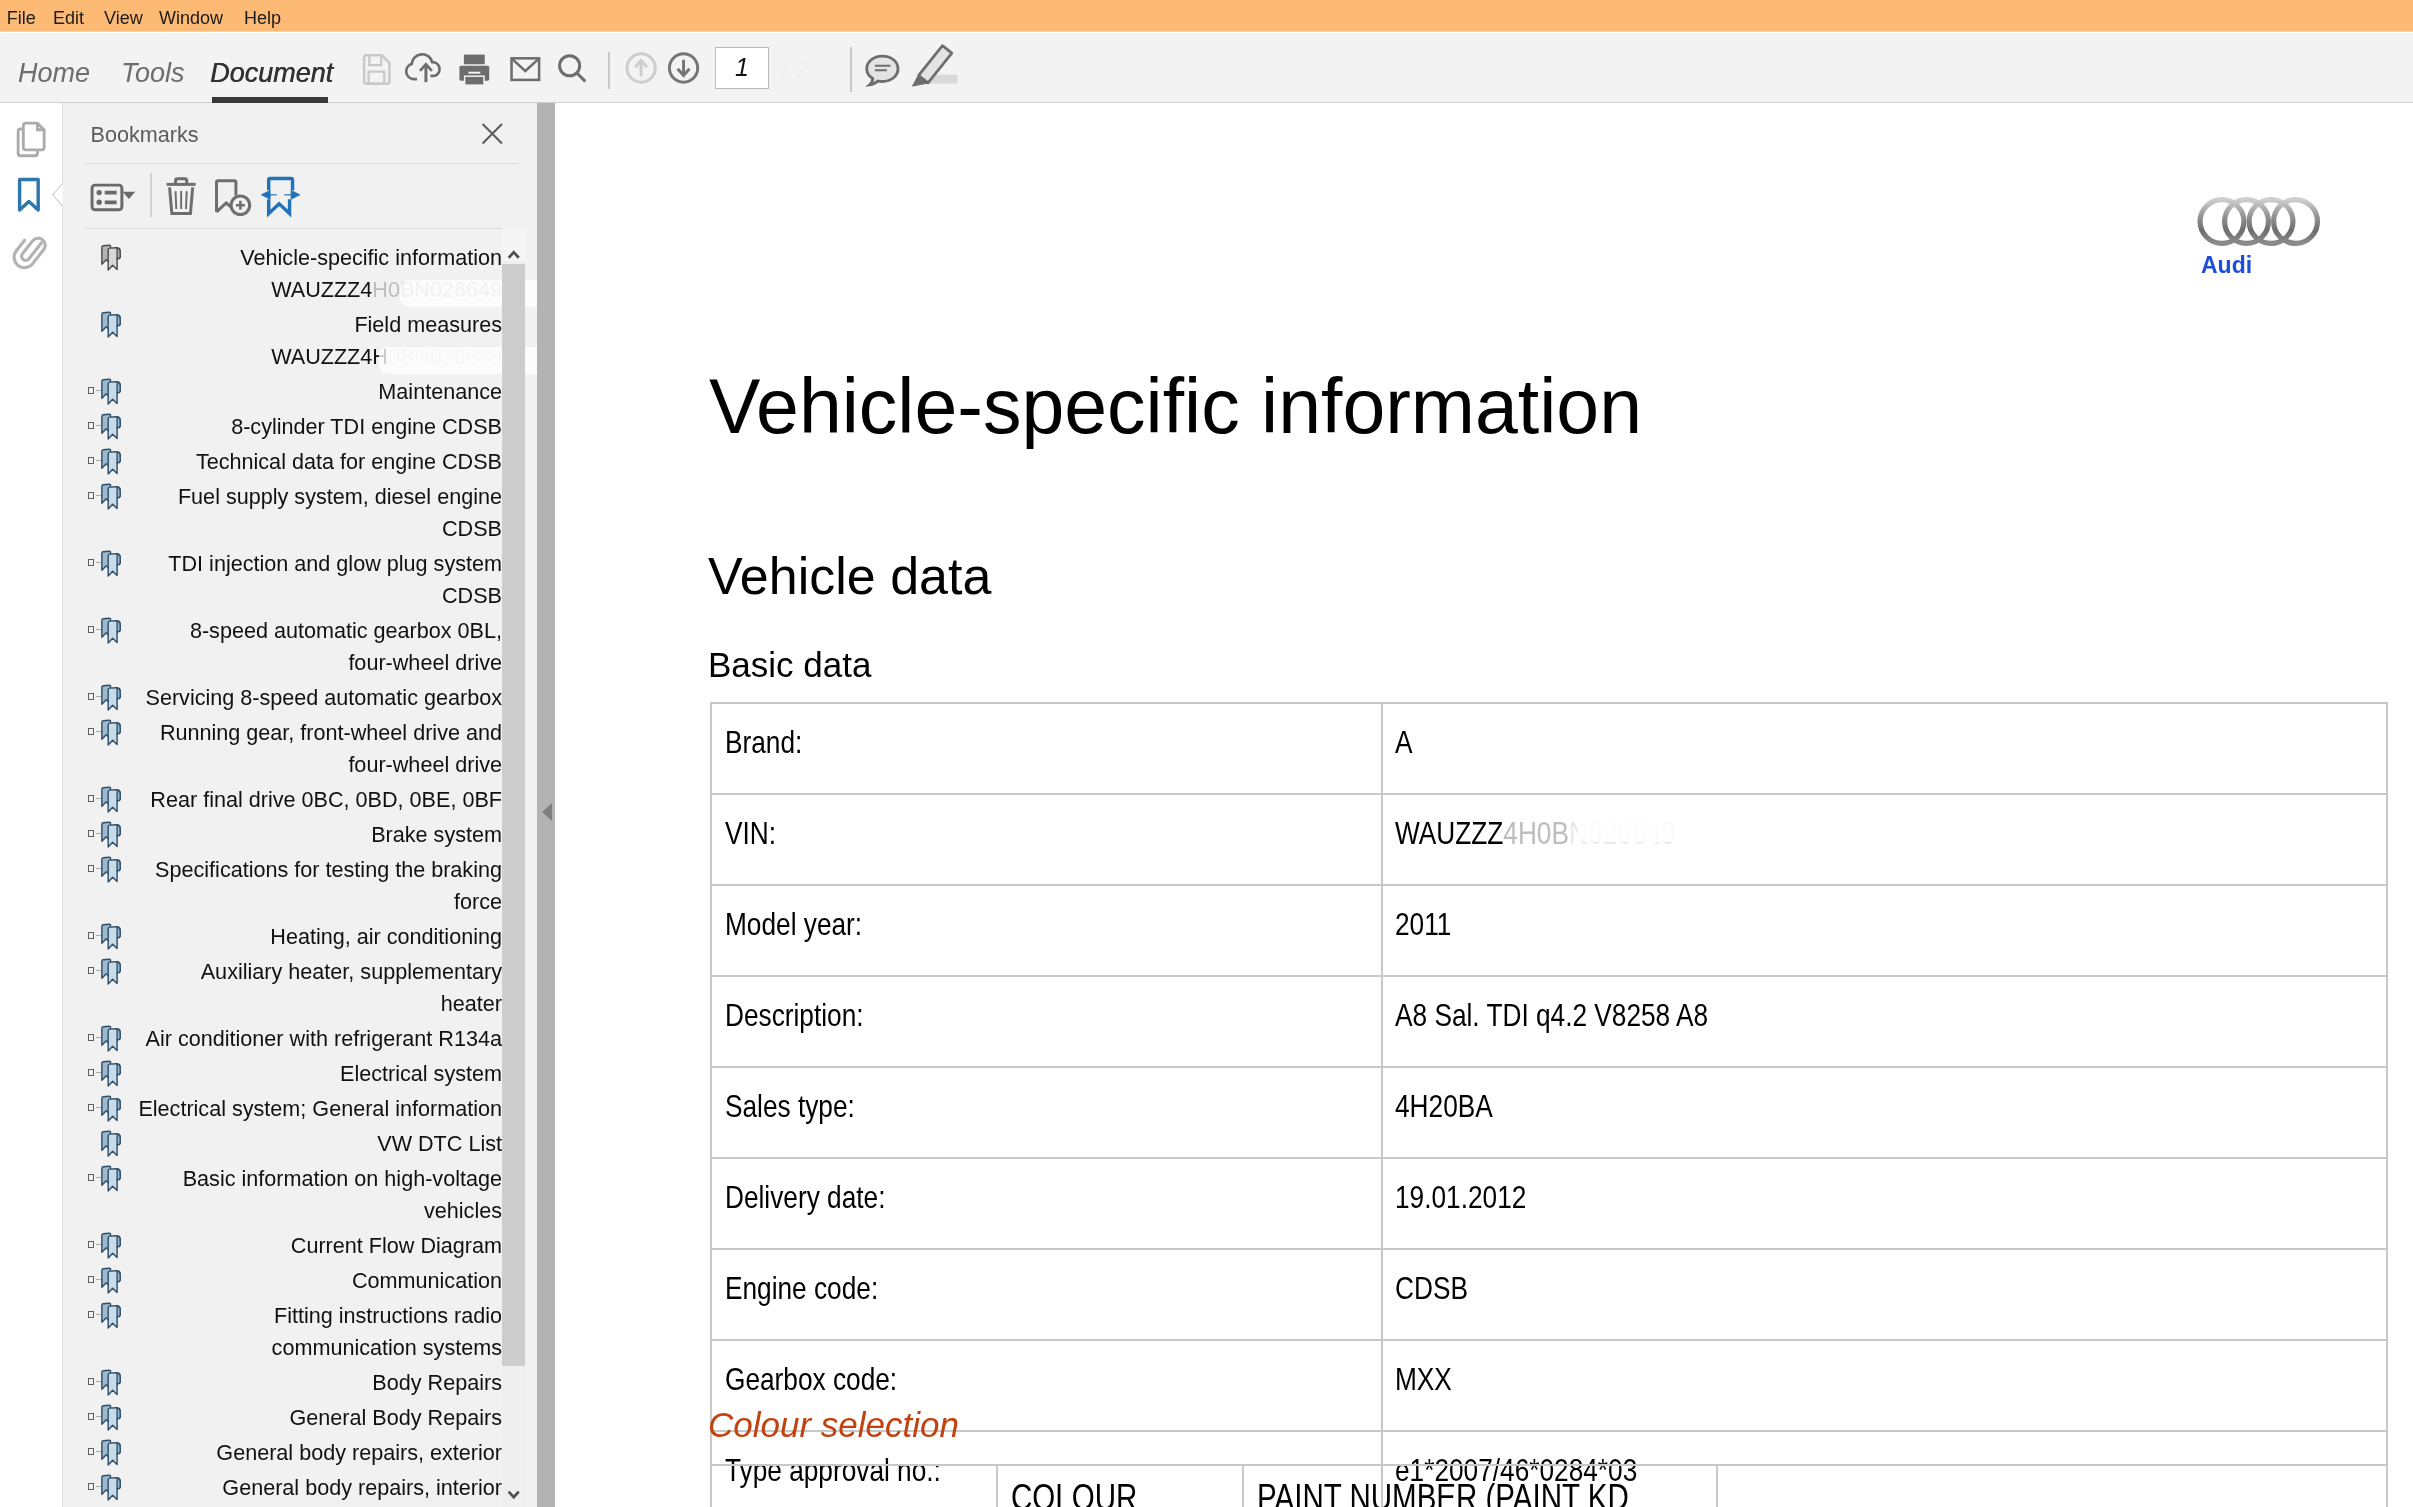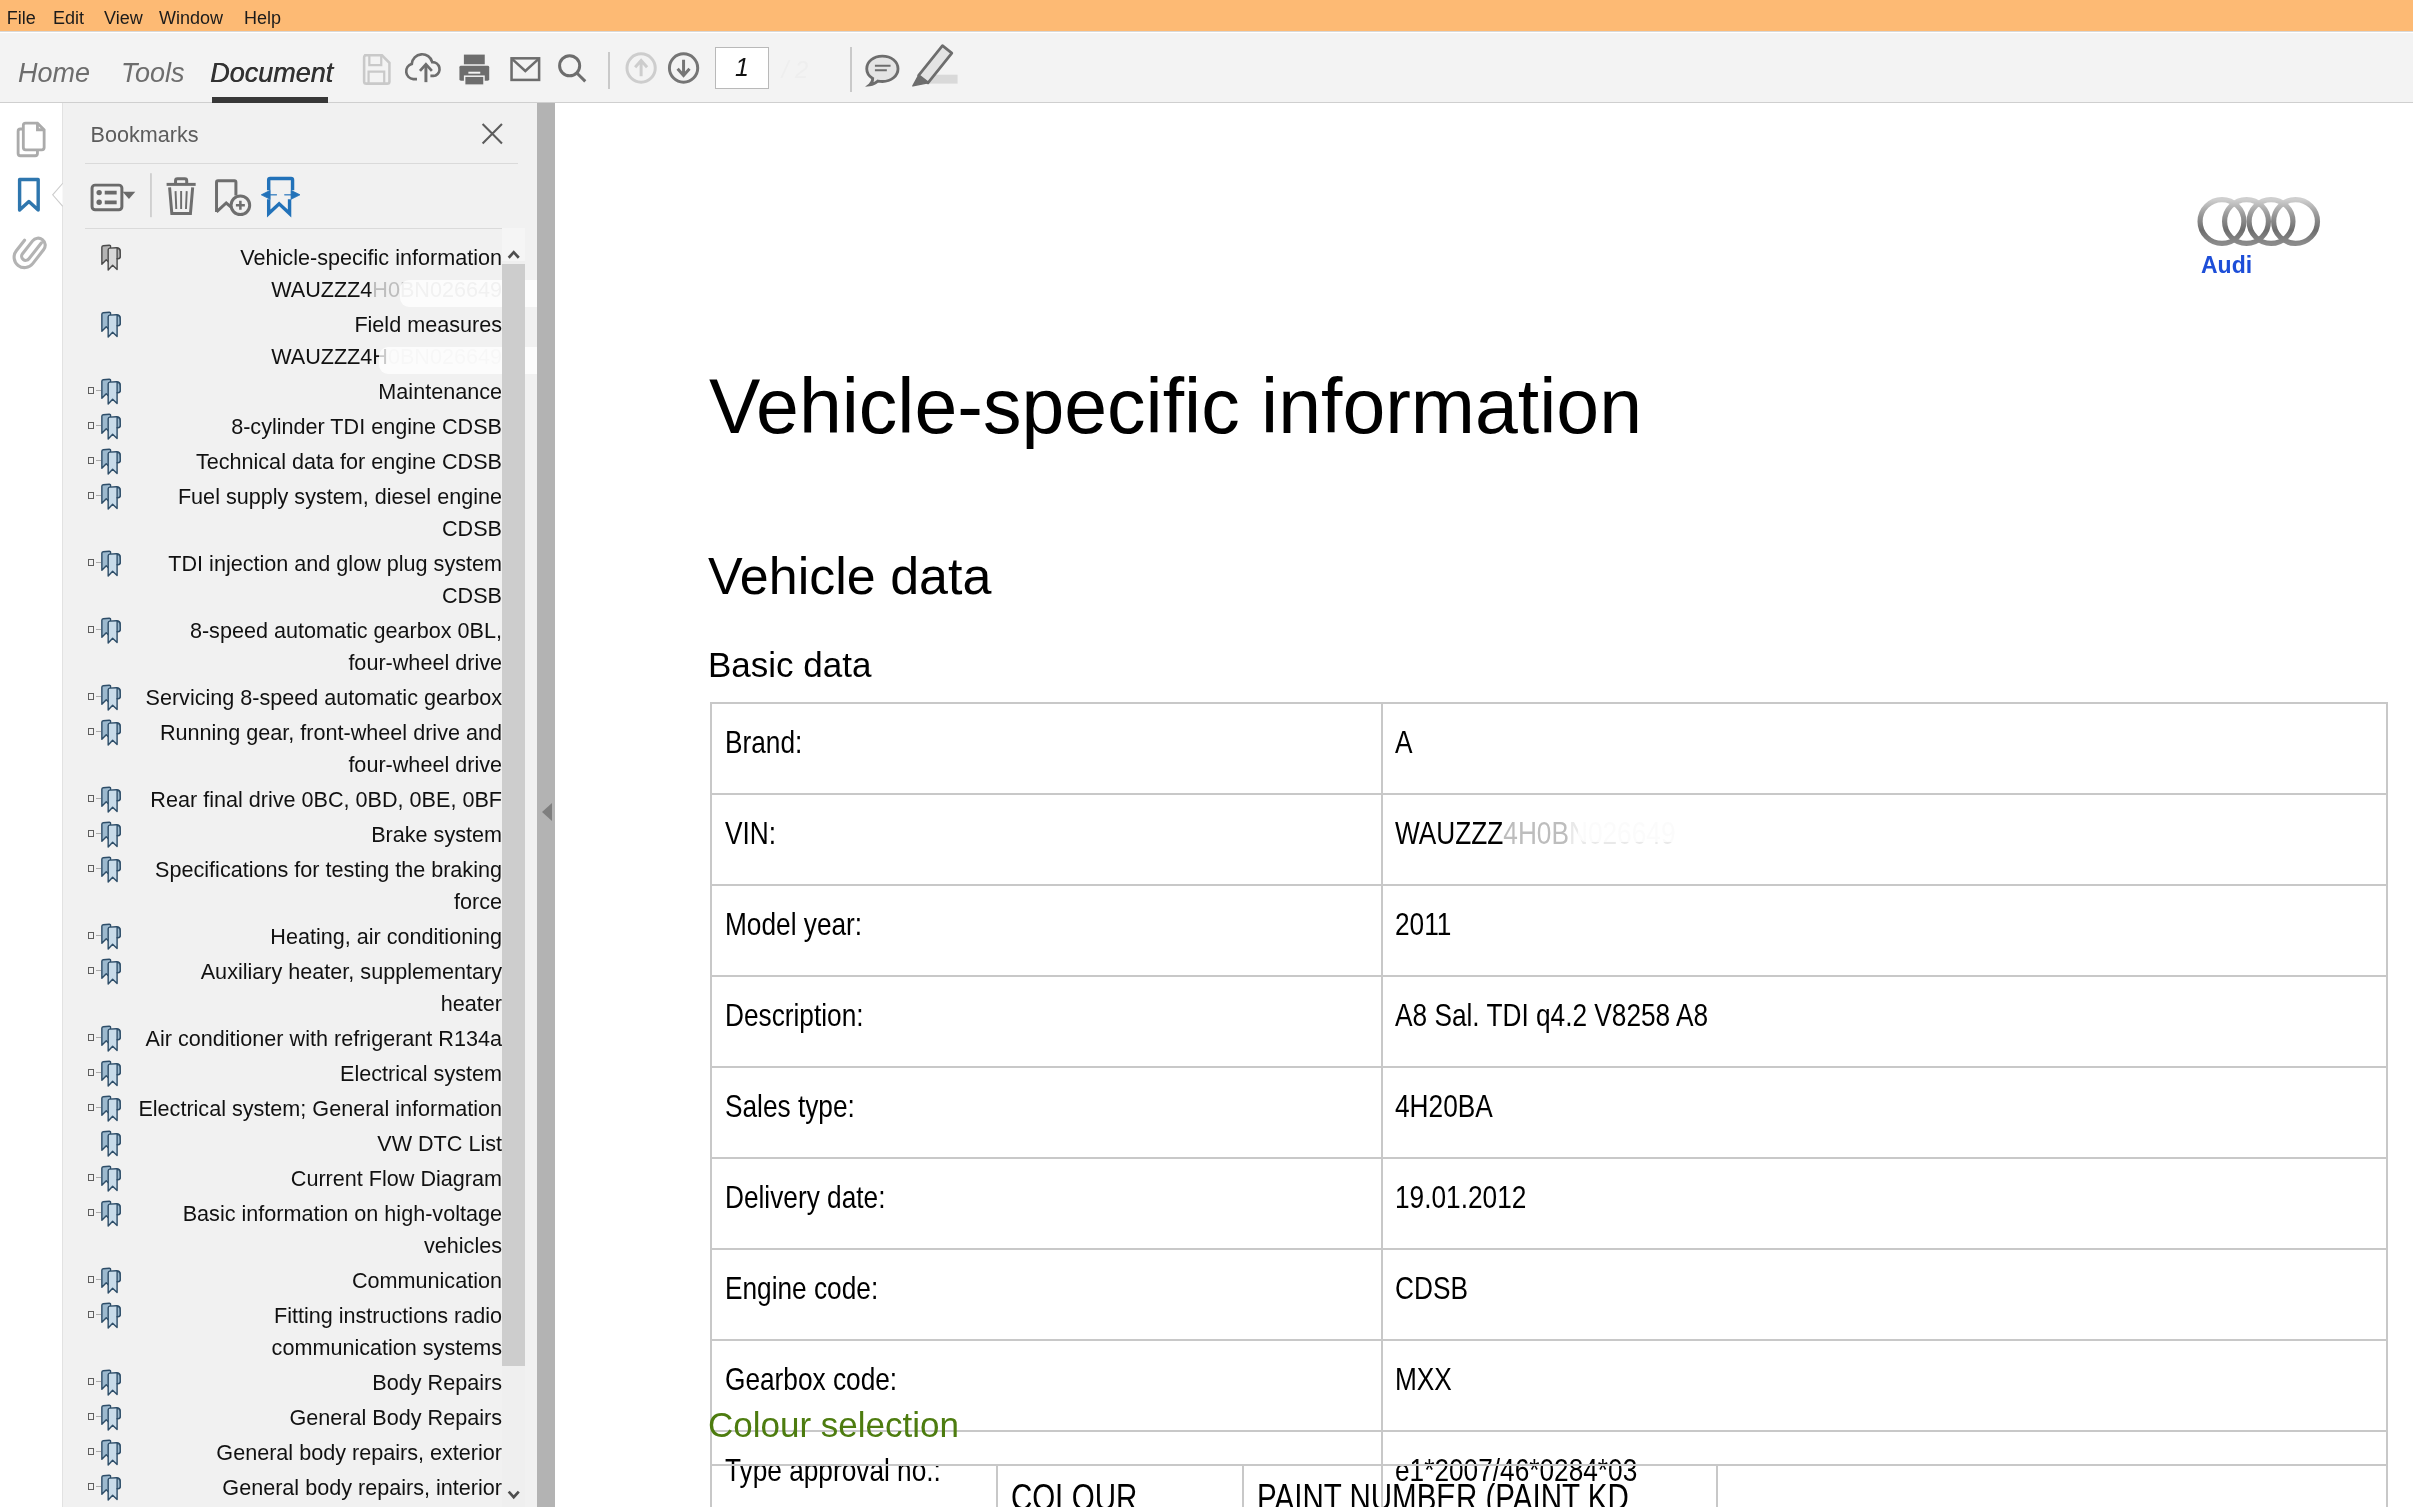--- a/index.html
+++ b/index.html
@@ -43,21 +43,21 @@
 #pthumb { position:absolute; left:0px; top:36px; width:23px; height:1102px; background:#cdcdcd; }
 
 
 #divider { position:absolute; left:537px; top:103px; width:18px; height:1405px; background:#b3b3b3; }
 
 
 #doc { position:absolute; left:555px; top:103px; width:1859px; height:1405px; background:#ffffff; }
 #h1 { position:absolute; left:154px; top:265px; font-size:77px; line-height:77px; color:#000; }
 #h2 { position:absolute; left:153px; top:447px; font-size:52px; line-height:52px; color:#000; }
 #h3a { position:absolute; left:153px; top:544px; font-size:35px; line-height:35px; color:#000; }
-#h3b { position:absolute; left:153px; top:1304px; font-size:35px; line-height:35px; color:#4d7c0f; }
+#h3b { position:absolute; left:153px; top:1304px; font-size:35px; line-height:35px; color:#c2410c;font-style:italic; }
 table { border-collapse:collapse; }
 #t1 { position:absolute; left:155px; top:599px; width:1678px; }
 #t1 td { border:2.2px solid #c8c8c8; font-size:32px; line-height:42px; color:#000; height:91px; padding:17px 0 0 12.7px; vertical-align:top; }
 #t1 td.v { padding-left:12px; }
 #t2 { position:absolute; left:155px; top:1361px; width:1678px; }
 #t2 td { border:2.2px solid #c8c8c8; font-size:36px; line-height:42px; color:#000; height:97px; padding:11.2px 0 0 12.7px; vertical-align:top;}
 .cnd { display:inline-block; transform:scaleX(0.82); transform-origin:0 50%; white-space:nowrap; }
 .ghost { color:#dcdcdc; }
 .ghost2 { color:#bdbdbd; }
 .gwrap { position:relative; }
@@ -254,24 +254,24 @@
             <use href="#bmk"></use>
           </svg></span>Electrical system</div>
     <div class="bmitem"><span class="expander"></span><span class="expline"></span><span class="bmicon"><svg width="22.3" height="30" viewBox="0 0 30 40">
             <use href="#bmk"></use>
           </svg></span>Electrical system; General information</div>
     <div class="bmitem"><span class="bmicon"><svg width="22.3" height="30" viewBox="0 0 30 40">
             <use href="#bmk"></use>
           </svg></span>VW DTC List</div>
     <div class="bmitem"><span class="expander"></span><span class="expline"></span><span class="bmicon"><svg width="22.3" height="30" viewBox="0 0 30 40">
             <use href="#bmk"></use>
+          </svg></span>Basic information on high-voltage<br>vehicles</div>
+    <div class="bmitem"><span class="expander"></span><span class="expline"></span><span class="bmicon"><svg width="22.3" height="30" viewBox="0 0 30 40">
+            <use href="#bmk"></use>
           </svg></span>Current Flow Diagram</div>
-    <div class="bmitem"><span class="expander"></span><span class="expline"></span><span class="bmicon"><svg width="22.3" height="30" viewBox="0 0 30 40">
-            <use href="#bmk"></use>
-          </svg></span>Basic information on high-voltage<br>vehicles</div>
     <div class="bmitem"><span class="expander"></span><span class="expline"></span><span class="bmicon"><svg width="22.3" height="30" viewBox="0 0 30 40">
             <use href="#bmk"></use>
           </svg></span>Communication</div>
     <div class="bmitem"><span class="expander"></span><span class="expline"></span><span class="bmicon"><svg width="22.3" height="30" viewBox="0 0 30 40">
             <use href="#bmk"></use>
           </svg></span>Fitting instructions radio<br>communication systems</div>
     <div class="bmitem"><span class="expander"></span><span class="expline"></span><span class="bmicon"><svg width="22.3" height="30" viewBox="0 0 30 40">
             <use href="#bmk"></use>
           </svg></span>Body Repairs</div>
     <div class="bmitem"><span class="expander"></span><span class="expline"></span><span class="bmicon"><svg width="22.3" height="30" viewBox="0 0 30 40">

